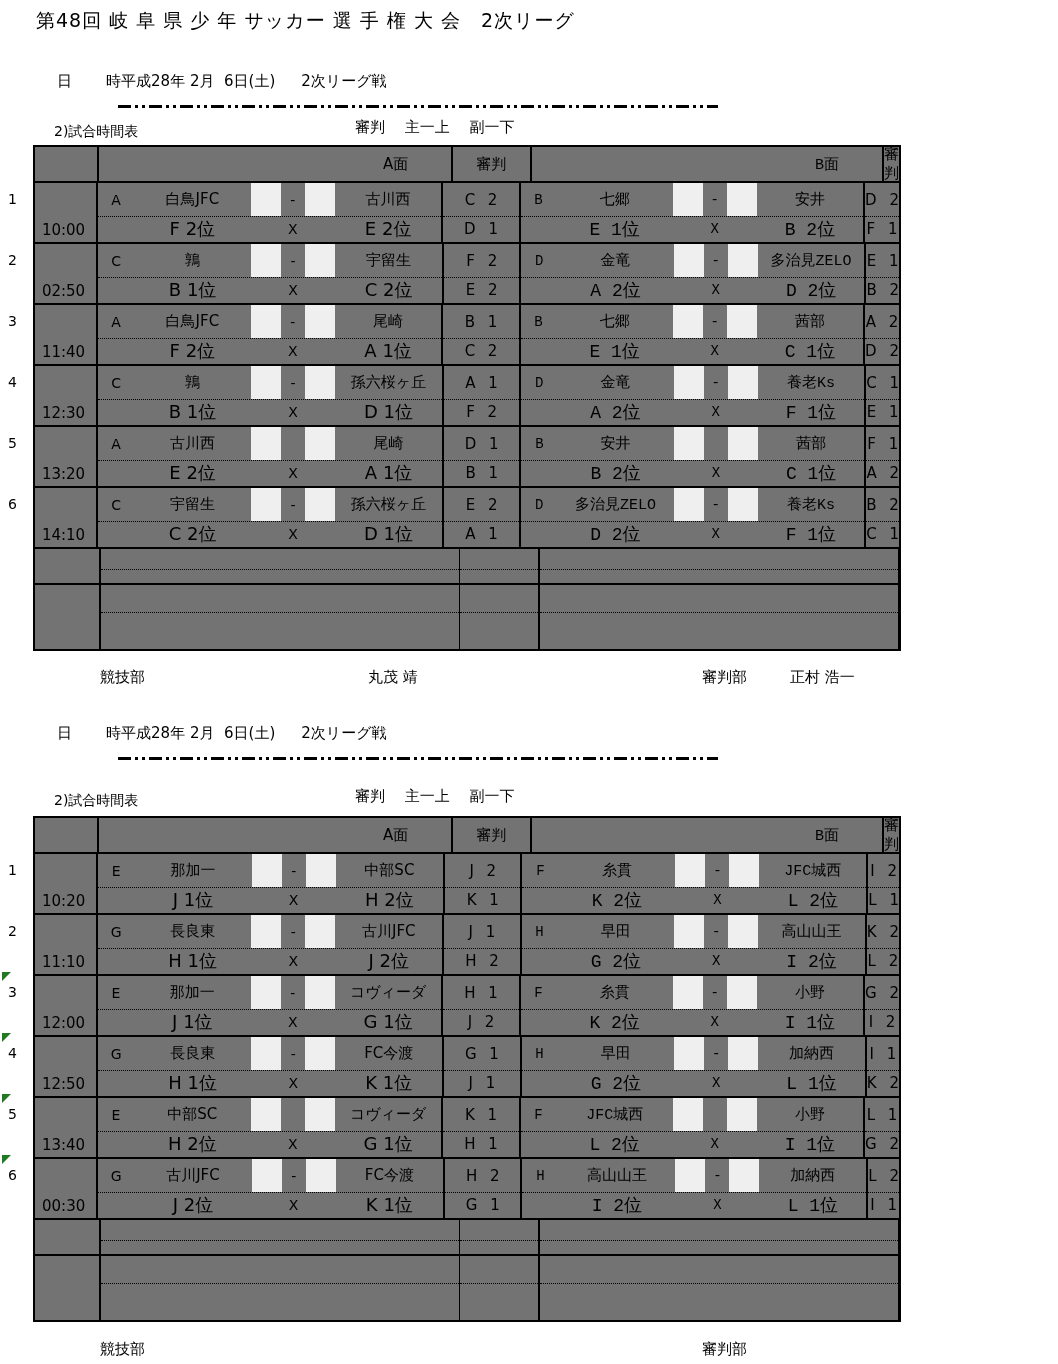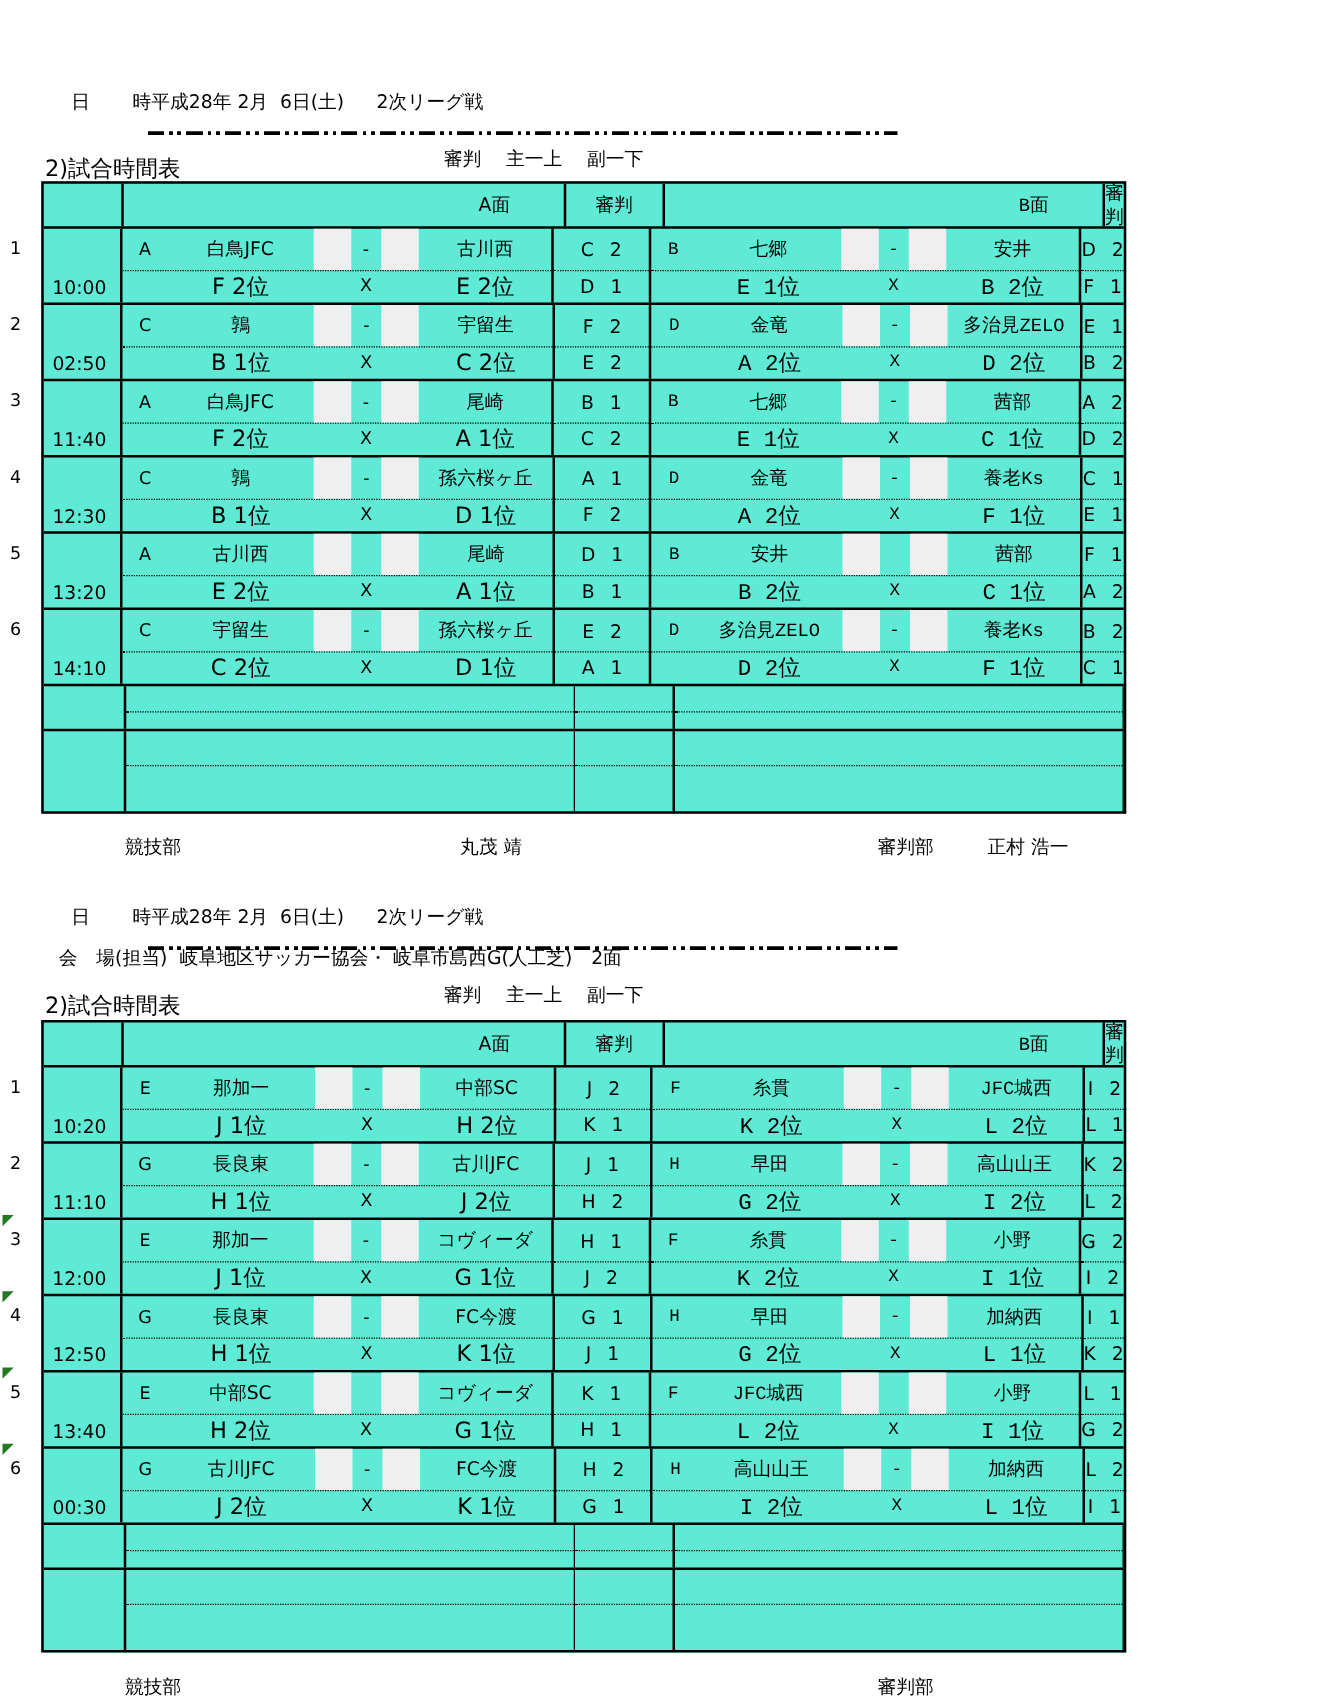--- a/index.html
+++ b/index.html
@@ -9,25 +9,25 @@
   .abs { position:absolute; }
   .title { left:36px; top:8px; font-size:19px; white-space:pre; letter-spacing:1px; }
   .dayline { font-size:15px; white-space:pre; left:38px; }
   .dayline .lbl-time { margin-left:34px; }
   .dayline .date { }
   .dayline .league { margin-left:26px; }
   .venueline { font-size:15px; white-space:pre; left:28px; }
   .venueline .venue-val { margin-left:10px; }
   .dashline { left:118px; width:600px; height:3px;
     background:repeating-linear-gradient(to right,#000 0 13px,transparent 13px 17px,#000 17px 20px,transparent 20px 24px,#000 24px 27px,transparent 27px 31px); }
-  .schedlabel { left:36px; font-size:18px; }
+  .schedlabel { left:54px; font-size:14px; }
   .refnote { left:355px; font-size:15px; white-space:pre; }
 
   
-  .sched { left:33px; width:868px; border:2px solid #000; background:#5eead4; }
+  .sched { left:33px; width:868px; border:2px solid #000; background:#737373; }
   .hrow { display:flex; height:36px; border-bottom:2px solid #000; }
   .mrow { display:flex; height:61px; border-bottom:2px solid #000; }
   .erow { display:flex; }
   .erow1 { height:36px; border-bottom:2px solid #000; }
   .erow2 { height:64px; }
   .cell { border-right:2px solid #000; height:100%; }
   .c-time { width:67px; position:relative; }
   .c-group { width:368px; }
   .c-group.b { width:367px;font-family:Liberation Mono, monospace; }
   .c-ref { width:82px; }
@@ -75,20 +75,21 @@
   .s1-table { top:145px; } .s1-gutter { top:145px; } .s1-footer { top:668px; }
   .s2-day { top:706px; } .s2-venue { top:739px; } .s2-dash { top:757px; }
   .s2-sched-lbl { top:792px; } .s2-refnote { top:787px; }
   .s2-table { top:816px; } .s2-gutter { top:816px; } .s2-footer { top:1340px; }
 </style>
 </head>
 <body>
 
 <div class="page">
 
+  <div class="abs title">第48回 岐 阜 県 少 年 サッカー 選 手 権 大 会　2次リーグ</div>
 
   <div class="abs dayline s1-day">
     <span class="lbl-day">日</span><span class="lbl-time">時</span><span class="date">平成28年 2月  6日(土)</span><span class="league">2次リーグ戦</span>
   </div>
   <div class="abs dashline s1-dash"></div>
   <div class="abs schedlabel s1-sched-lbl">2)試合時間表</div>
   <div class="abs refnote s1-refnote">審判　 主一上 　副一下</div>
 
   <div class="abs gutter s1-gutter">
       <div class="gcell"><span>1</span></div>
@@ -469,23 +470,20 @@
   <div class="abs footerline s1-footer">
     <span class="f1">競技部</span>
     <span class="f2">丸茂 靖</span>
     <span class="f3">審判部</span>
     <span class="f4">正村 浩一</span>
   </div>
 
   <div class="abs dayline s2-day">
     <span class="lbl-day">日</span><span class="lbl-time">時</span><span class="date">平成28年 2月  6日(土)</span><span class="league">2次リーグ戦</span>
   </div>
-  <div class="abs venueline s2-venue">
-    <span>会　場(担当)</span><span class="venue-val">岐阜地区サッカー協会・ 岐阜市島西G(人工芝)　2面</span>
-  </div>
   <div class="abs dashline s2-dash"></div>
   <div class="abs schedlabel s2-sched-lbl">2)試合時間表</div>
   <div class="abs refnote s2-refnote">審判　 主一上 　副一下</div>
 
   <div class="abs gutter s2-gutter">
       <div class="gcell"><span>1</span></div>
       <div class="gcell"><span>2</span></div>
       <div class="gcell"><span>3</span><span class="gmark"></span></div>
       <div class="gcell"><span>4</span><span class="gmark"></span></div>
       <div class="gcell"><span>5</span><span class="gmark"></span></div>

